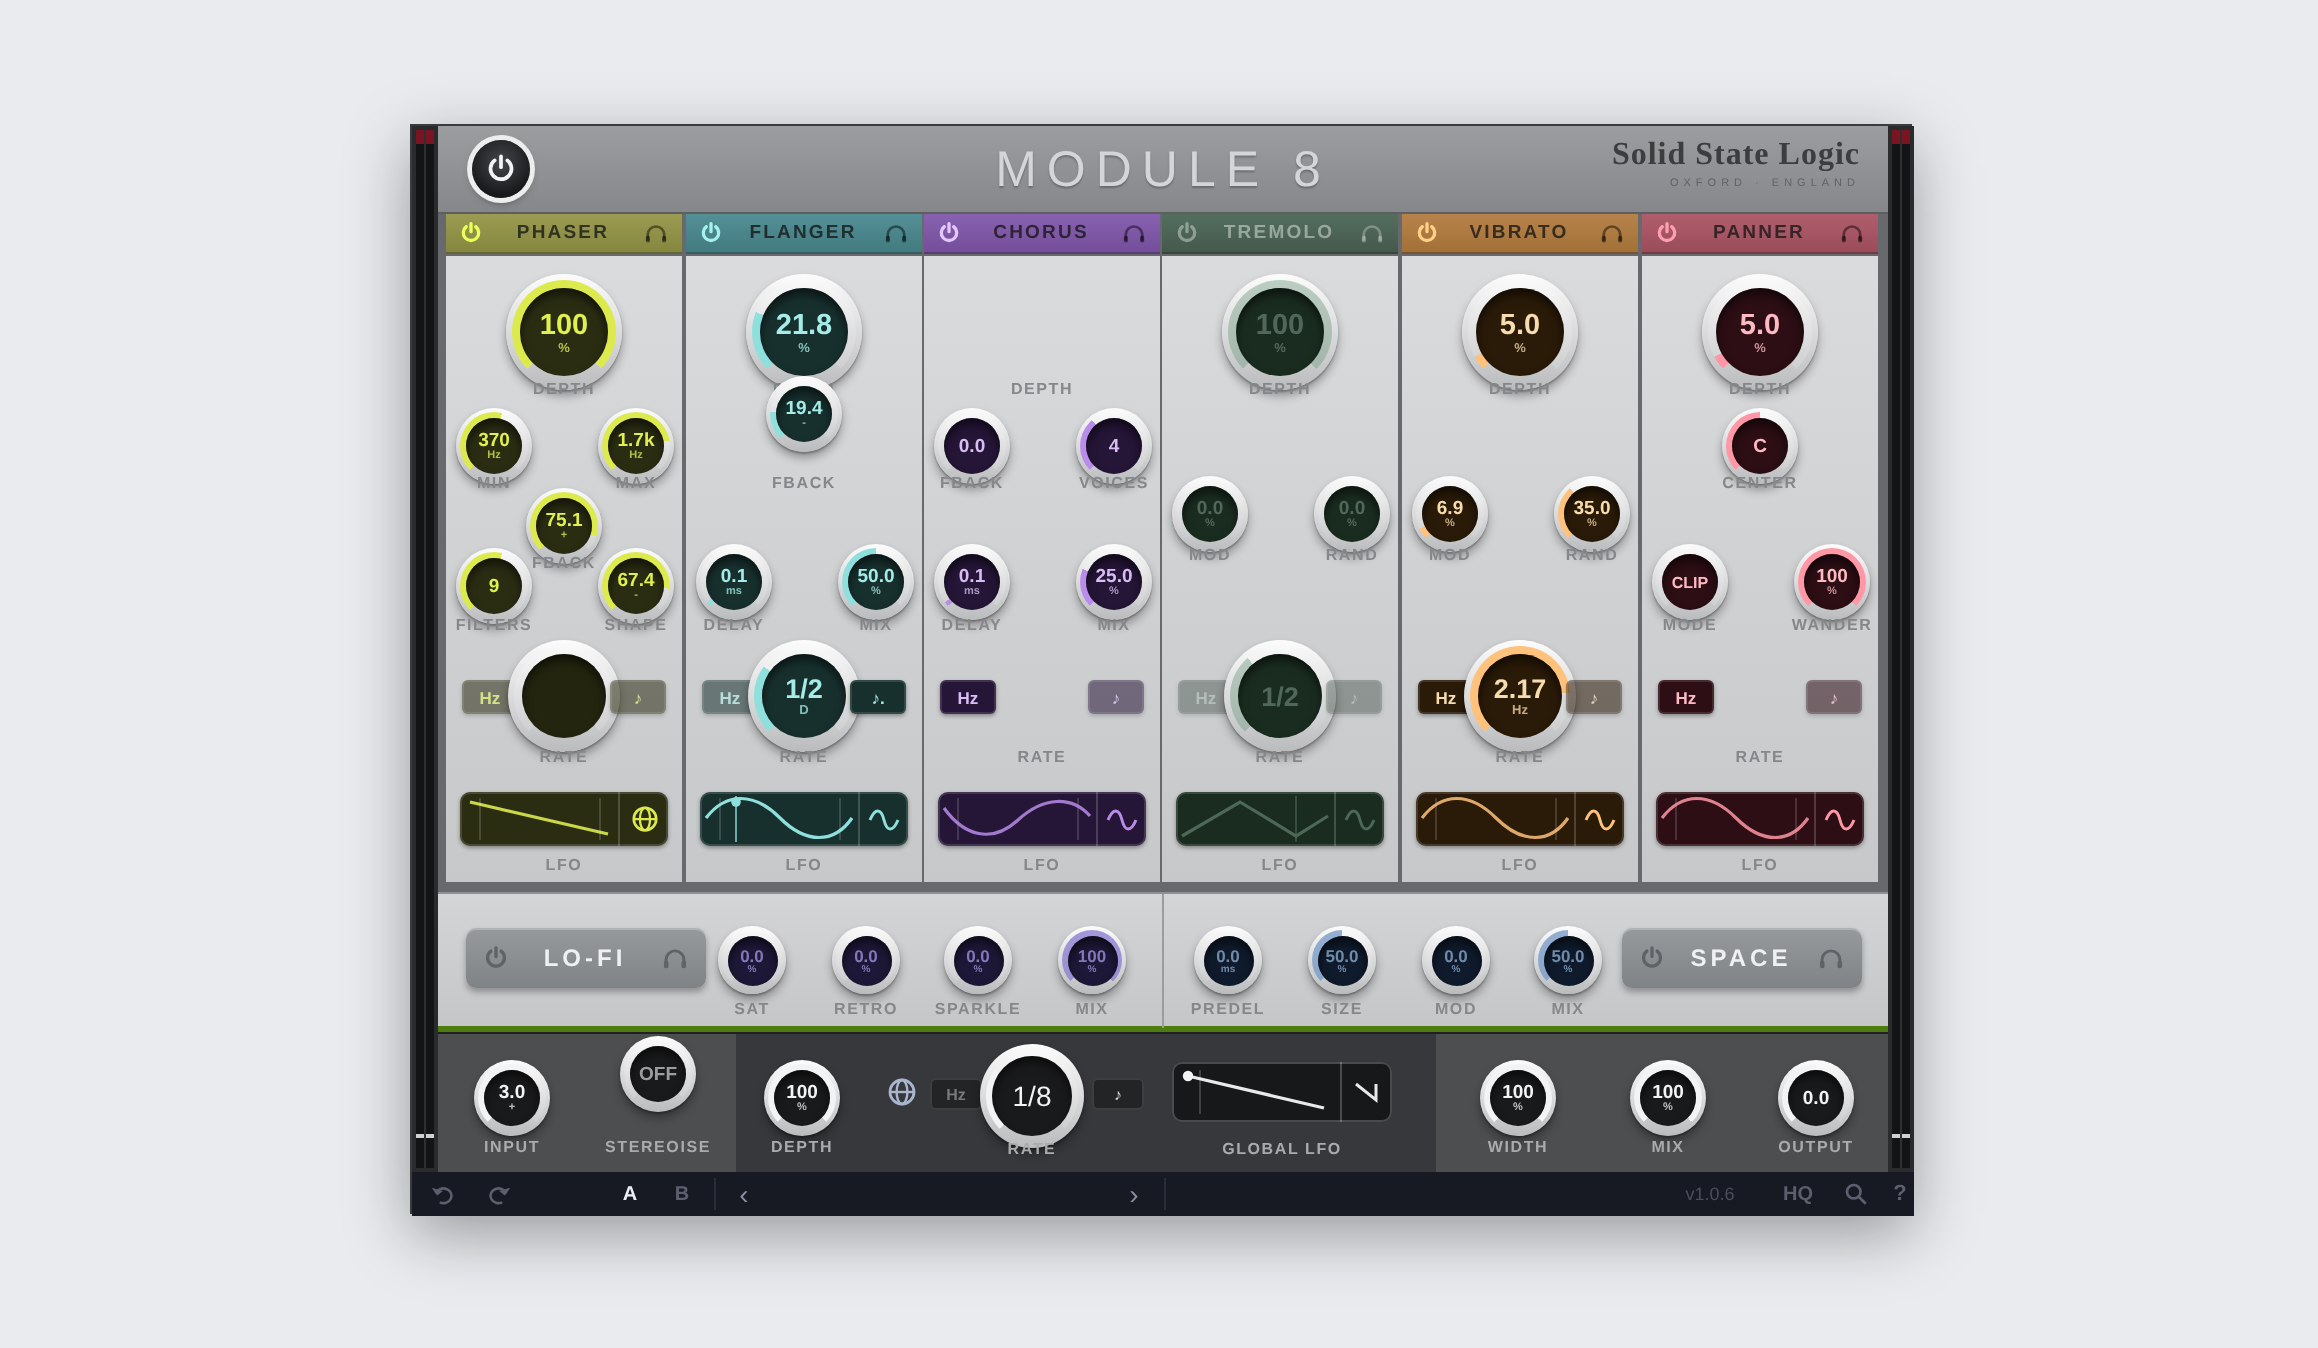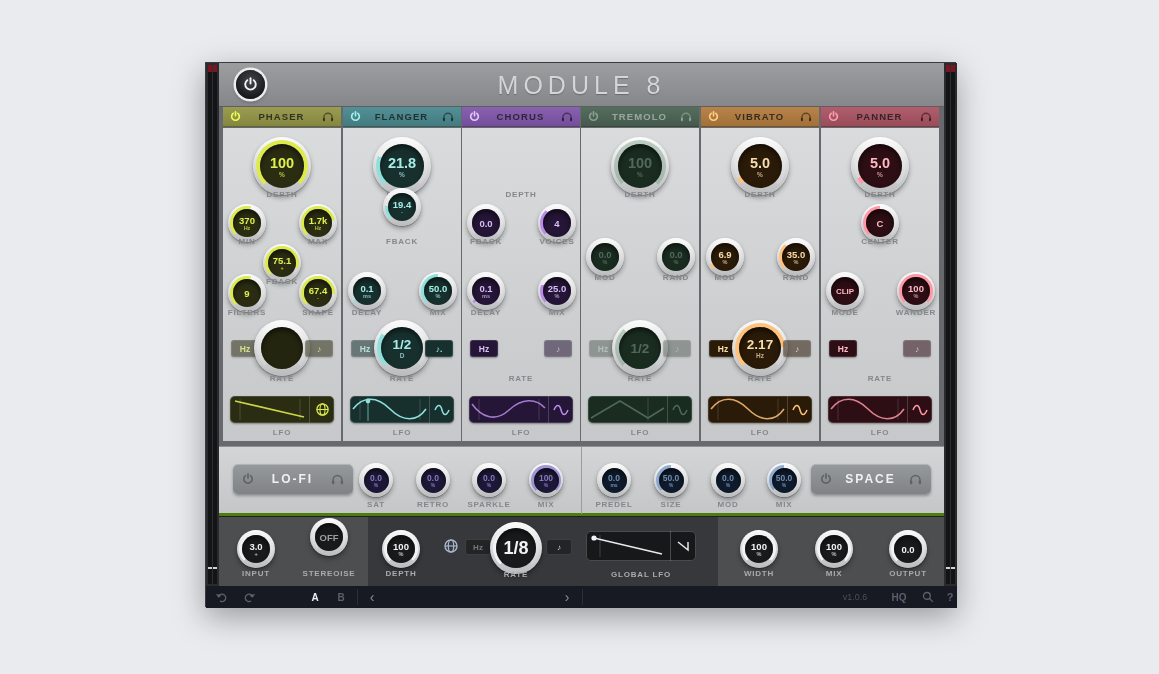--- a/index.html
+++ b/index.html
@@ -97,21 +97,21 @@
   
   .botbar{position:absolute;left:0;top:453px;width:725px;height:70px;background:#4c4e50;border-top:1px solid #1f2022;box-sizing:border-box}
   .botmid{position:absolute;left:149px;top:0;width:350px;height:70px;background:#36383b}
   .bk{--acc:#f2f3f4;--face:#191a1b;--txt:#f2f3f4}
   .blabel{position:absolute;font-size:8px;font-weight:700;letter-spacing:.8px;color:#a9abad;text-align:center}
   .bchip{position:absolute;width:26px;height:16px;border-radius:3px;background:#232425;
     box-shadow:inset 0 0 0 1px rgba(255,255,255,.12);display:flex;align-items:center;justify-content:center;
     font-size:8px;font-weight:700;color:#77797b}
   .k52{width:52px;height:52px}
   .k52 .ring{inset:3px}.k52 .face{inset:6px}
-  .k52 .val{font-size:18px;font-weight:700}
+  .k52 .val{font-size:14px;font-weight:400}
   .glfo{position:absolute;left:367px;top:14px;width:110px;height:30px;border-radius:5px;background:#17181a;
     box-shadow:inset 0 0 0 1px rgba(255,255,255,.22);display:flex;overflow:hidden}
   .glfo .wavebox{position:relative;width:84px;border-right:1px solid rgba(255,255,255,.22)}
   .glfo .iconbox{flex:1;display:flex;align-items:center;justify-content:center}
   
   .footer{position:absolute;left:0;top:523px;width:751px;height:22px;background:#171923;color:#5b5f6e}
   .fitem{position:absolute;top:0;height:22px;display:flex;align-items:center;justify-content:center;font-size:10px;font-weight:700}
   .fsep{position:absolute;top:3px;width:1px;height:16px;background:#2a2d3a}
   .preset{color:#ccd1de;font-size:11px;font-weight:700}
   .chev{color:#8a8fa2;font-size:14px;font-weight:400}
@@ -136,20 +136,24 @@
   <div class="main">
 
     <div class="topbar">
       <div class="title">MODULE 8</div>
       <div class="pwrbtn">
         <svg width="15" height="15" viewBox="0 0 16 16">
           <path d="M8 1.2 V7" stroke="#f2f3f4" stroke-width="2" stroke-linecap="round" fill="none"></path>
           <path d="M4.6 3.4 A5.6 5.6 0 1 0 11.4 3.4" stroke="#f2f3f4" stroke-width="2" stroke-linecap="round" fill="none"></path>
         </svg>
       </div>
+      <div class="brand">
+        <div class="b1">Solid State Logic</div>
+        <div class="b2">OXFORD · ENGLAND</div>
+      </div>
     </div>
 
     <div class="fxbg"></div>
 
     <div class="col e0" style="left:4px">
       <div class="hdr">
         <svg width="11" height="11" viewBox="0 0 16 16">
           <path d="M8 1.2 V7" stroke="#eaff5a" stroke-width="2.4" stroke-linecap="round" fill="none"></path>
           <path d="M4.6 3.4 A5.6 5.6 0 1 0 11.4 3.4" stroke="#eaff5a" stroke-width="2.4" stroke-linecap="round" fill="none"></path>
         </svg>

